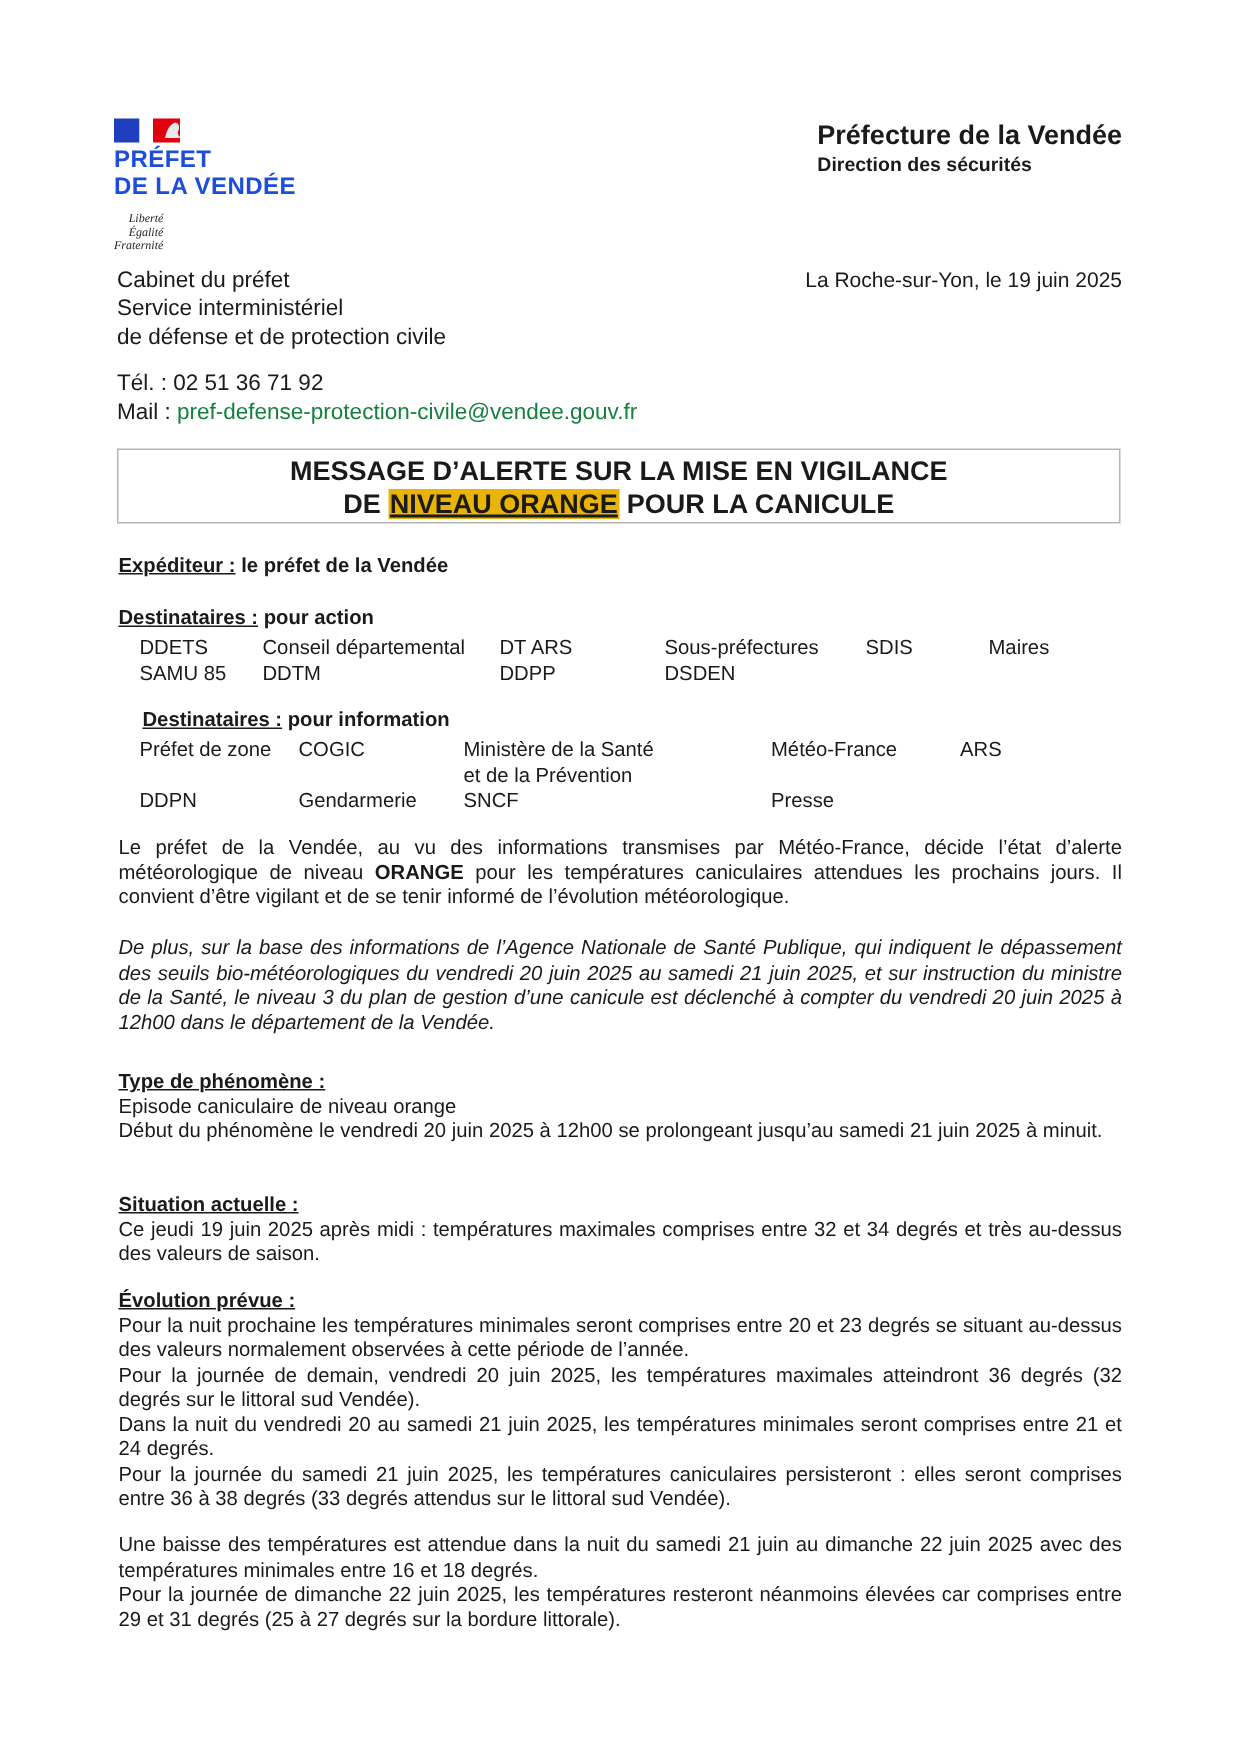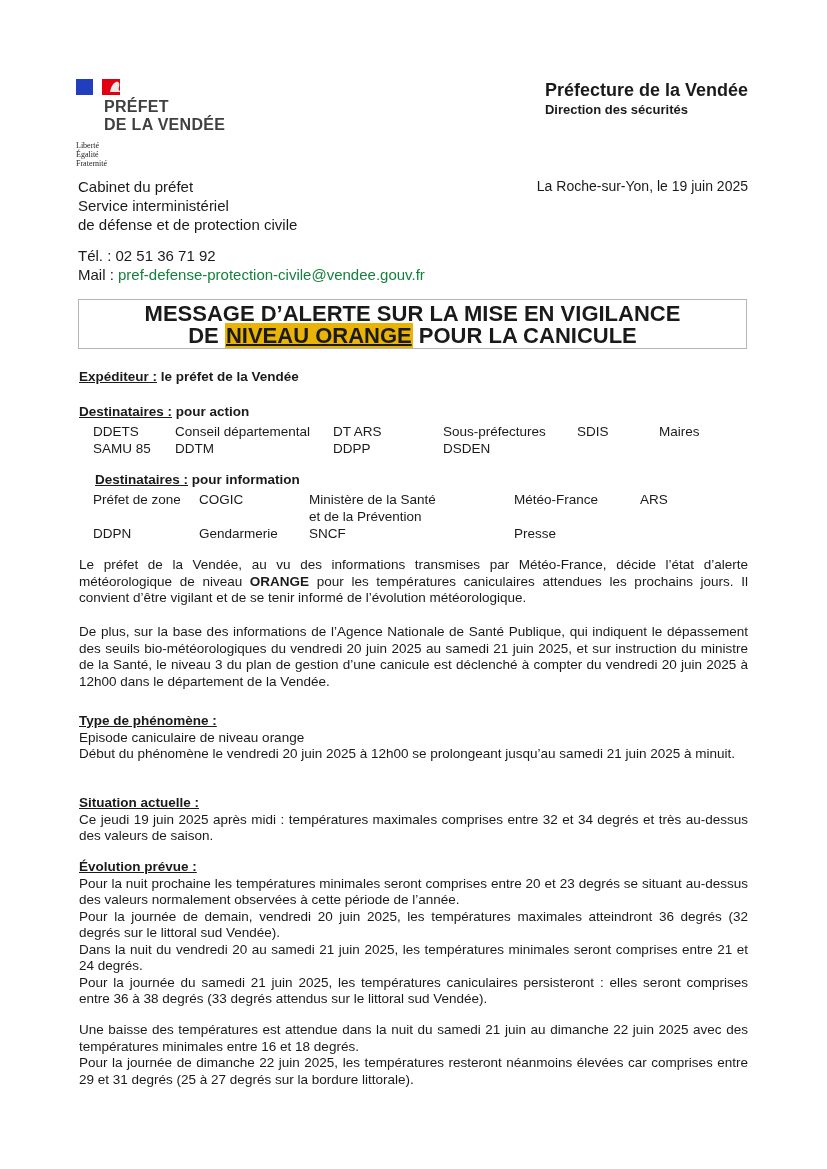--- a/index.html
+++ b/index.html
@@ -5,39 +5,39 @@
   html, body { margin: 0; padding: 0; background: #ffffff; }
   body { width: 827px; height: 1169px; position: relative; overflow: hidden;
          font-family: "Liberation Sans", sans-serif; color: #1a1a1a; }
   .abs { position: absolute; }
   
   .flag { left: 76px; top: 79px; width: 44px; height: 16px; display: flex; }
   .flag .b { width: 17px; height: 16px; background: #1f3fbf; }
   .flag .w { width: 9px; height: 16px; background: #ffffff; position: relative; }
   .flag .r { width: 18px; height: 16px; background: #e1000f; }
   .marianne { position:absolute; left: 15px; top: 1px; width: 14px; height: 14px; }
-  .logo-title { left: 76px; top: 98px; font-weight: bold; font-size: 16px; line-height: 18px; letter-spacing: 0.3px; color: #404040; margin-left: 28px; }
-  .devise { left: 76px; top: 141px; font-family: "Liberation Serif", serif; font-size: 8px; line-height: 9px; color: #222; }
+  .logo-title { left: 76px; top: 98px; font-weight: bold; font-size: 16px; line-height: 18px; letter-spacing: 0.3px; color: #1d4ed8; }
+  .devise { left: 76px; top: 141px; font-family: "Liberation Serif", serif; font-style: italic; font-size: 8px; line-height: 9px; color: #222; text-align: right; }
   .pref-head { right: 79px; top: 79px; }
   .pref-title { font-weight: bold; font-size: 18px; line-height: 22px; }
   .pref-sub { font-weight: bold; font-size: 13px; line-height: 18px; }
   .service { left: 78px; top: 177px; font-size: 15px; line-height: 19px; }
   .date { right: 79px; top: 177px; font-size: 14px; line-height: 19px; }
   .contact { left: 78px; top: 246px; font-size: 15px; line-height: 19px; }
   .contact a { color: #15803d; text-decoration: none; }
   .title-box { left: 78px; top: 299px; width: 669px; height: 50px; border: 1px solid #b5b5b5; box-sizing: border-box;
-               text-align: center; font-weight: bold; font-size: 22px; line-height: 22px; padding-top: 3px; }
+               text-align: center; font-weight: bold; font-size: 18px; line-height: 22px; padding-top: 3px; }
   .hl { background: #eab308; text-decoration: underline; text-decoration-thickness: 2px; padding: 0 1px; }
   .body-text { font-size: 13.5px; line-height: 16.5px; }
   .lbl { font-weight: bold; text-decoration: underline; }
   .bold { font-weight: bold; }
   .grid { position: absolute; font-size: 13.5px; line-height: 16.5px; }
   .cell { position: absolute; white-space: nowrap; text-align: right; }
   .justify { text-align: justify; width: 669px; }
-  .italic { }
+  .italic { font-style: italic; }
 </style>
 </head>
 <body>
 
 <div class="abs flag">
   <div class="b"></div>
     <div class="w">
     <svg class="marianne" viewBox="0 0 14 14">
       <path d="M2 12 C3 8 4 4 8 2 C11 1 12 4 11 7 C10 9 11 11 13 12 Z" fill="#e8e8e8"></path>
     </svg>

